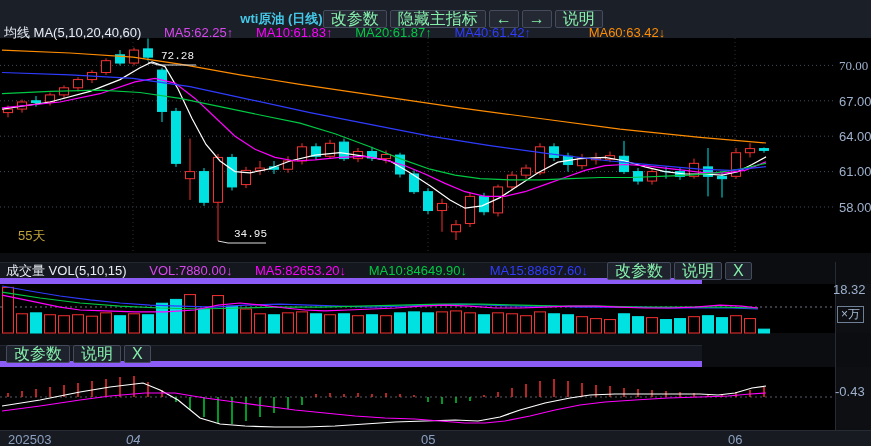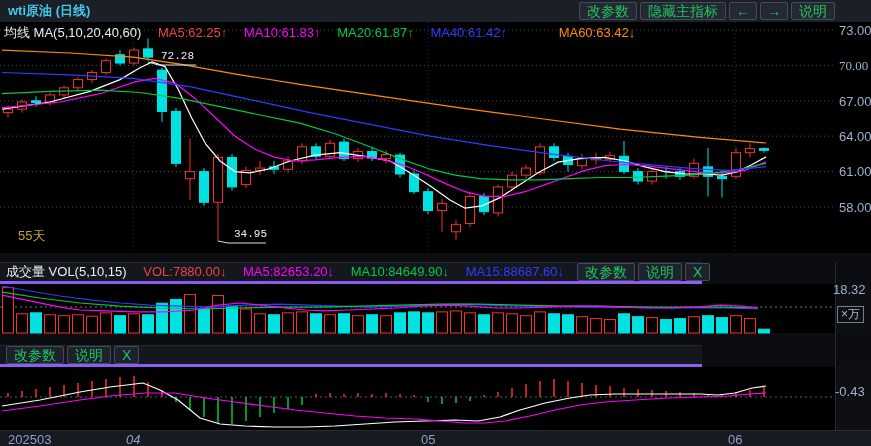--- a/index.html
+++ b/index.html
@@ -1,37 +1,37 @@
 <!DOCTYPE html>
 <html><head>
 <meta charset="utf-8">
 <style>
   html,body{margin:0;padding:0;background:#0b0d11;font-family:"Liberation Sans","DejaVu Sans",sans-serif;}
   #app{position:relative;width:871px;height:446px;background:#0b0d11;overflow:hidden;}
   #chart-svg{position:absolute;left:0;top:0;z-index:1;}
 
   
-  .title-bar{position:absolute;left:0;top:0;width:871px;height:22px;background:#1b1f27;z-index:5;
-             display:flex;align-items:center;justify-content:space-between;box-sizing:border-box;padding:0 36px 0 8px;}
+  .title-bar{position:absolute;left:0;top:0;width:871px;height:38px;background:#1b1f27;z-index:5;
+             display:flex;align-items:center;justify-content:center;box-sizing:border-box;padding:0 36px 0 8px;}
   .symbol-title{color:#45c8e8;font-size:13px;font-weight:bold;white-space:nowrap;}
   .btn-row{display:flex;gap:3px;align-items:center;}
-  .ui-btn{background:#232833;border:1px solid #434b5c;color:#22c55e;font-size:14px;line-height:14px;
+  .ui-btn{background:#232833;border:1px solid #434b5c;color:#86efac;font-size:16px;line-height:14px;
           padding:1px 7px;border-radius:2px;white-space:nowrap;cursor:default;}
   .ui-btn.arrow{font-weight:bold;padding:1px 6px;}
 
   
   .ind-row{position:absolute;left:4px;z-index:6;font-size:13px;white-space:nowrap;}
-  .seg{margin-right:13px;}
-  .c-plain{color:#e8ecf4;} .c-white{color:#ef4444;} .c-magenta{color:#ff00ff;}
+  .seg{margin-right:19px;}
+  .c-plain{color:#e8ecf4;} .c-white{color:#d946ef;} .c-magenta{color:#ff00ff;}
   .c-green{color:#00c944;} .c-blue{color:#2f3cff;} .c-orange{color:#ff8c00;padding-left:35px;}
 
   
   .band{position:absolute;left:0;width:702px;height:22px;background:#14171d;z-index:5;
         display:flex;align-items:center;justify-content:space-between;box-sizing:border-box;padding:0 38px 0 6px;
-        border-top:1px solid #232730;border-bottom:3px solid #8b5cf6;}
+        border-top:1px solid #232730;border-bottom:6px solid #8b5cf6;}
   .band .btn-row .ui-btn{background:#1d222c;}
 
   
   .ax-label{position:absolute;color:#9db0cc;font-size:13px;z-index:4;white-space:nowrap;}
   .time-label{position:absolute;top:432px;color:#8ba0c0;font-size:13px;z-index:6;white-space:nowrap;}
   .time-axis{position:absolute;left:0;top:430px;width:871px;height:16px;background:#171a21;border-top:1px solid #262b34;z-index:5;}
   .ann{position:absolute;color:#f2f2f2;font-size:11px;z-index:4;white-space:nowrap;font-family:Liberation Mono, monospace;}
   .days{position:absolute;color:#bfa23a;font-size:13px;z-index:4;}
   .unit-badge{position:absolute;color:#a8bad2;font-size:12px;border:1px solid #6e7f96;padding:0 3px;line-height:15px;z-index:4;}
 </style>

